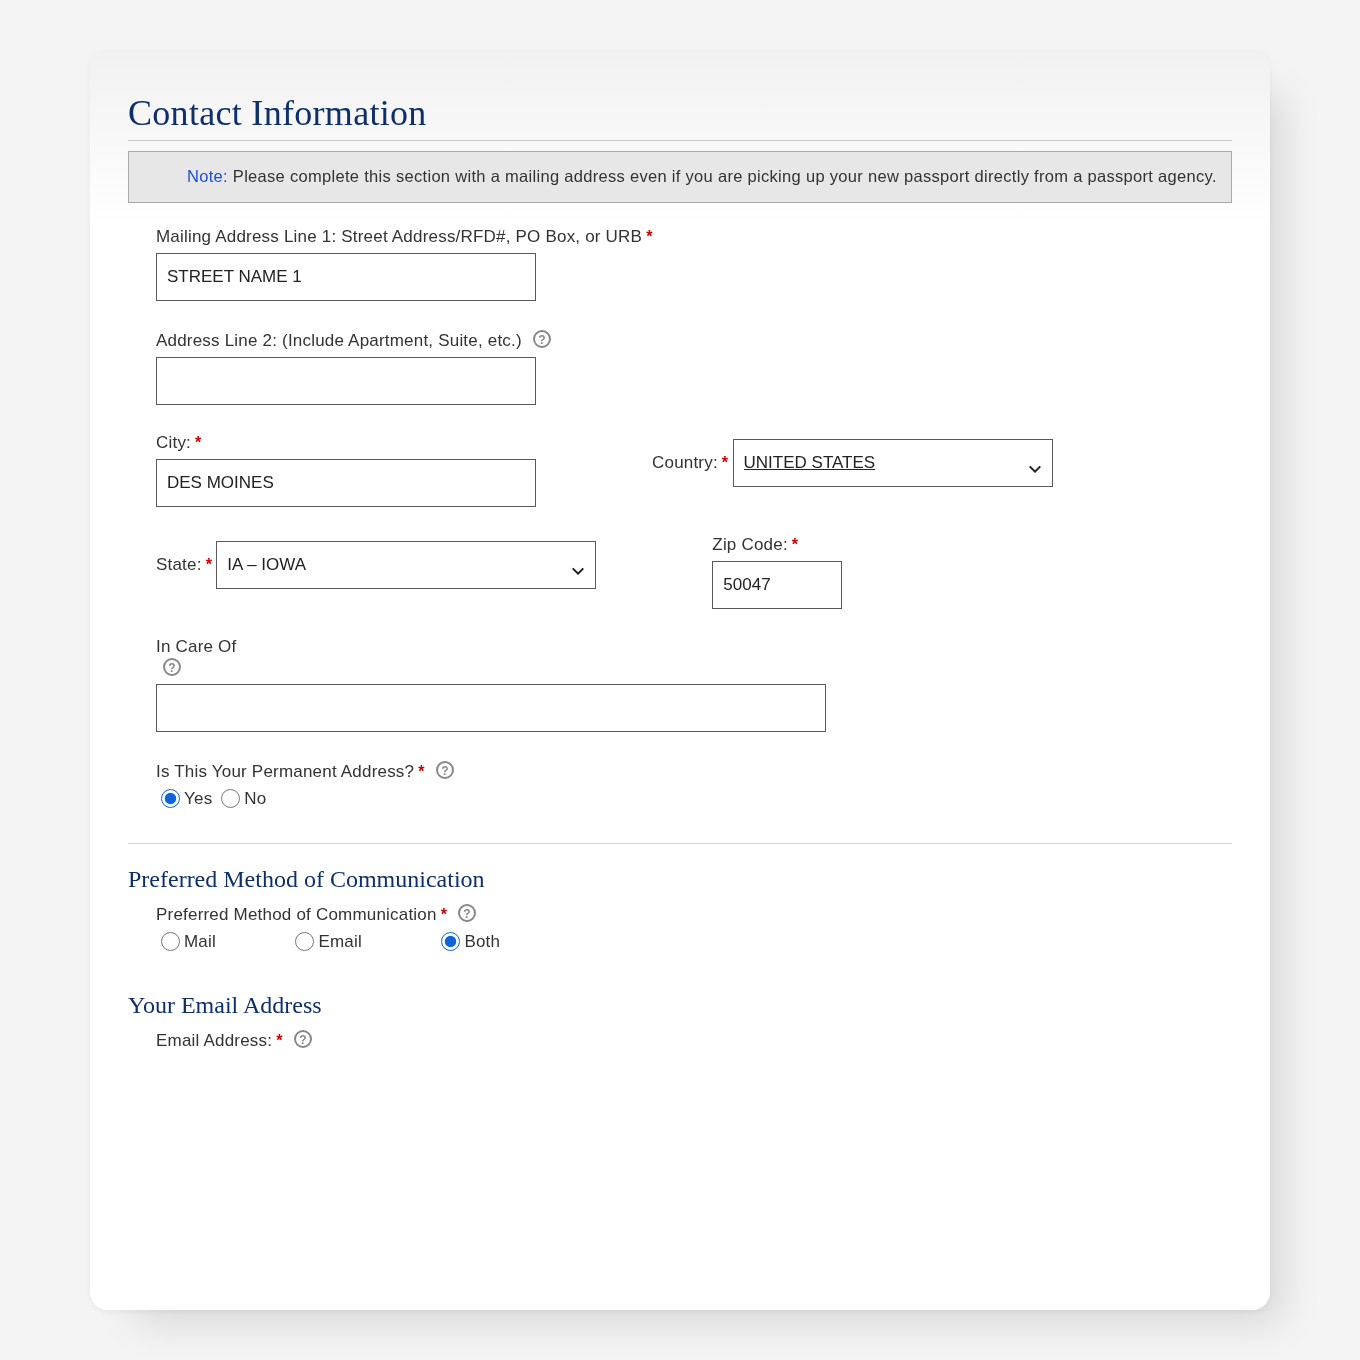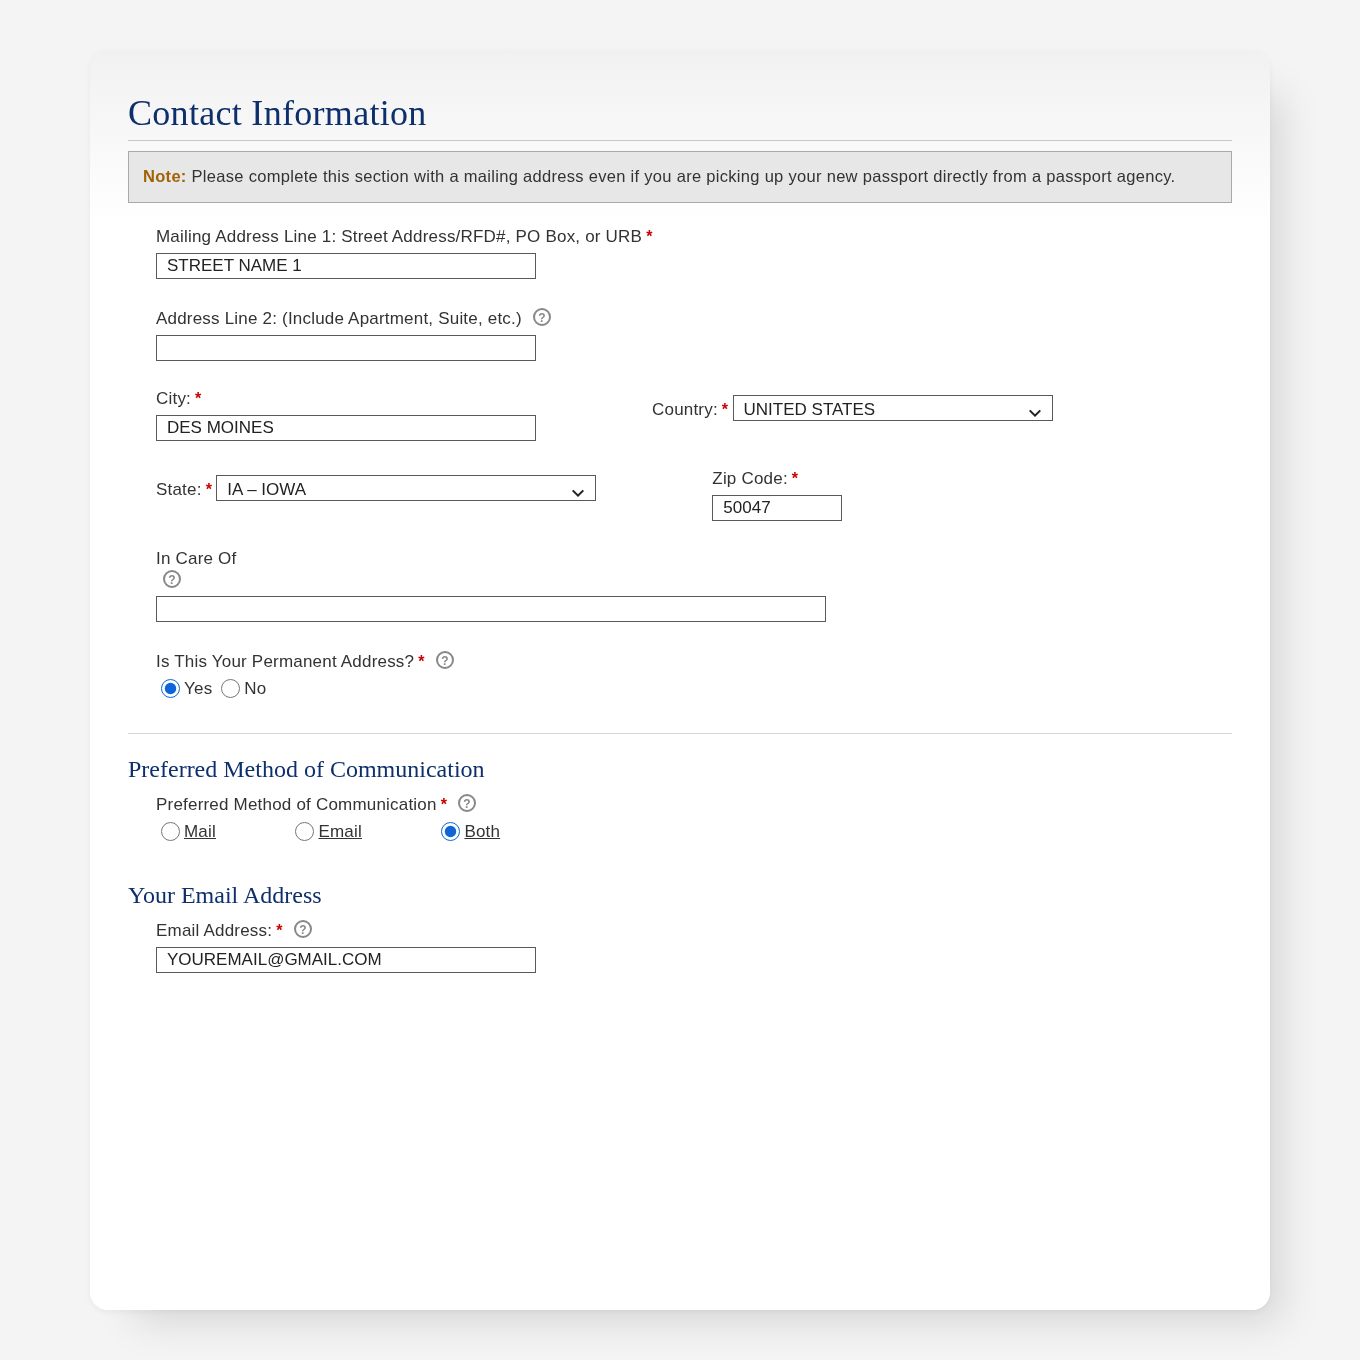--- a/index.html
+++ b/index.html
@@ -43,37 +43,37 @@
   .note-box {
     background: #e7e7e7;
     border: 1px solid #a9a9a9;
     padding: 12px 14px;
     color: #333;
     font-size: 16.5px;
     line-height: 1.55;
     letter-spacing: 0.3px;
     margin-bottom: 24px;
   }
-  .note-box b { font-weight: 700; color:#a16207; }
+  .note-box b { font-weight: 400; color:#1d4ed8;margin-left:44px; }
   .inner {
     padding-left: 28px;
   }
   .field { margin-bottom: 28px; }
   label, .lbl {
     display: inline-block;
     color: #333;
     font-size: 17px;
     letter-spacing: 0.2px;
   }
   .req { color: #cc0000; font-weight: 700; margin-left: 4px; }
   input[type=text], select {
     display: block;
     margin-top: 6px;
     border: 1px solid #5a5a5a;
-    height: 26px;
+    height: 48px;
     padding: 4px 10px;
     font-size: 17px;
     font-family: inherit;
     color: #222;
     background: #fff;
   }
   .w380 { width: 380px; }
   .w320 { width: 320px; text-decoration: underline; }
   .w130 { width: 130px; }
   .w670 { width: 670px; }
@@ -114,21 +114,21 @@
     border-top: 1px solid #d6d6d6;
     margin: 34px 0 20px 0;
   }
   .radios { margin-top: 4px; white-space: nowrap; }
   .radios label {
     margin-right: 36px;
     font-size: 17px;
     color: #333;
   }
   .radios.tight label { margin-right: 4px; }
-  .radios-row label { margin-right: 70px; text-decoration: underline; }
+  .radios-row label { margin-right: 70px; }
   input[type=radio] {
     width: 19px;
     height: 19px;
     vertical-align: -4px;
     margin-right: 4px;
     accent-color: #0d65d9;
   }
   .subtext {
     font-size: 17px;
     color: #333;
@@ -257,18 +257,17 @@
 
     <div class="inner">
       <div class="field">
         <span class="lbl">Email Address:</span><span class="req">*</span>
         <span class="help-icon">
           <svg viewBox="0 0 20 20">
               <circle class="help-circle" cx="10" cy="10" r="8"></circle>
               <text class="help-q" x="10" y="14.5" text-anchor="middle" font-size="12" font-weight="bold">?</text>
             </svg>
         </span>
-        <input type="text" class="w380" value="YOUREMAIL@GMAIL.COM" style="">
       </div>
     </div>
 
   </div>
 </div>
 
 </body></html>

